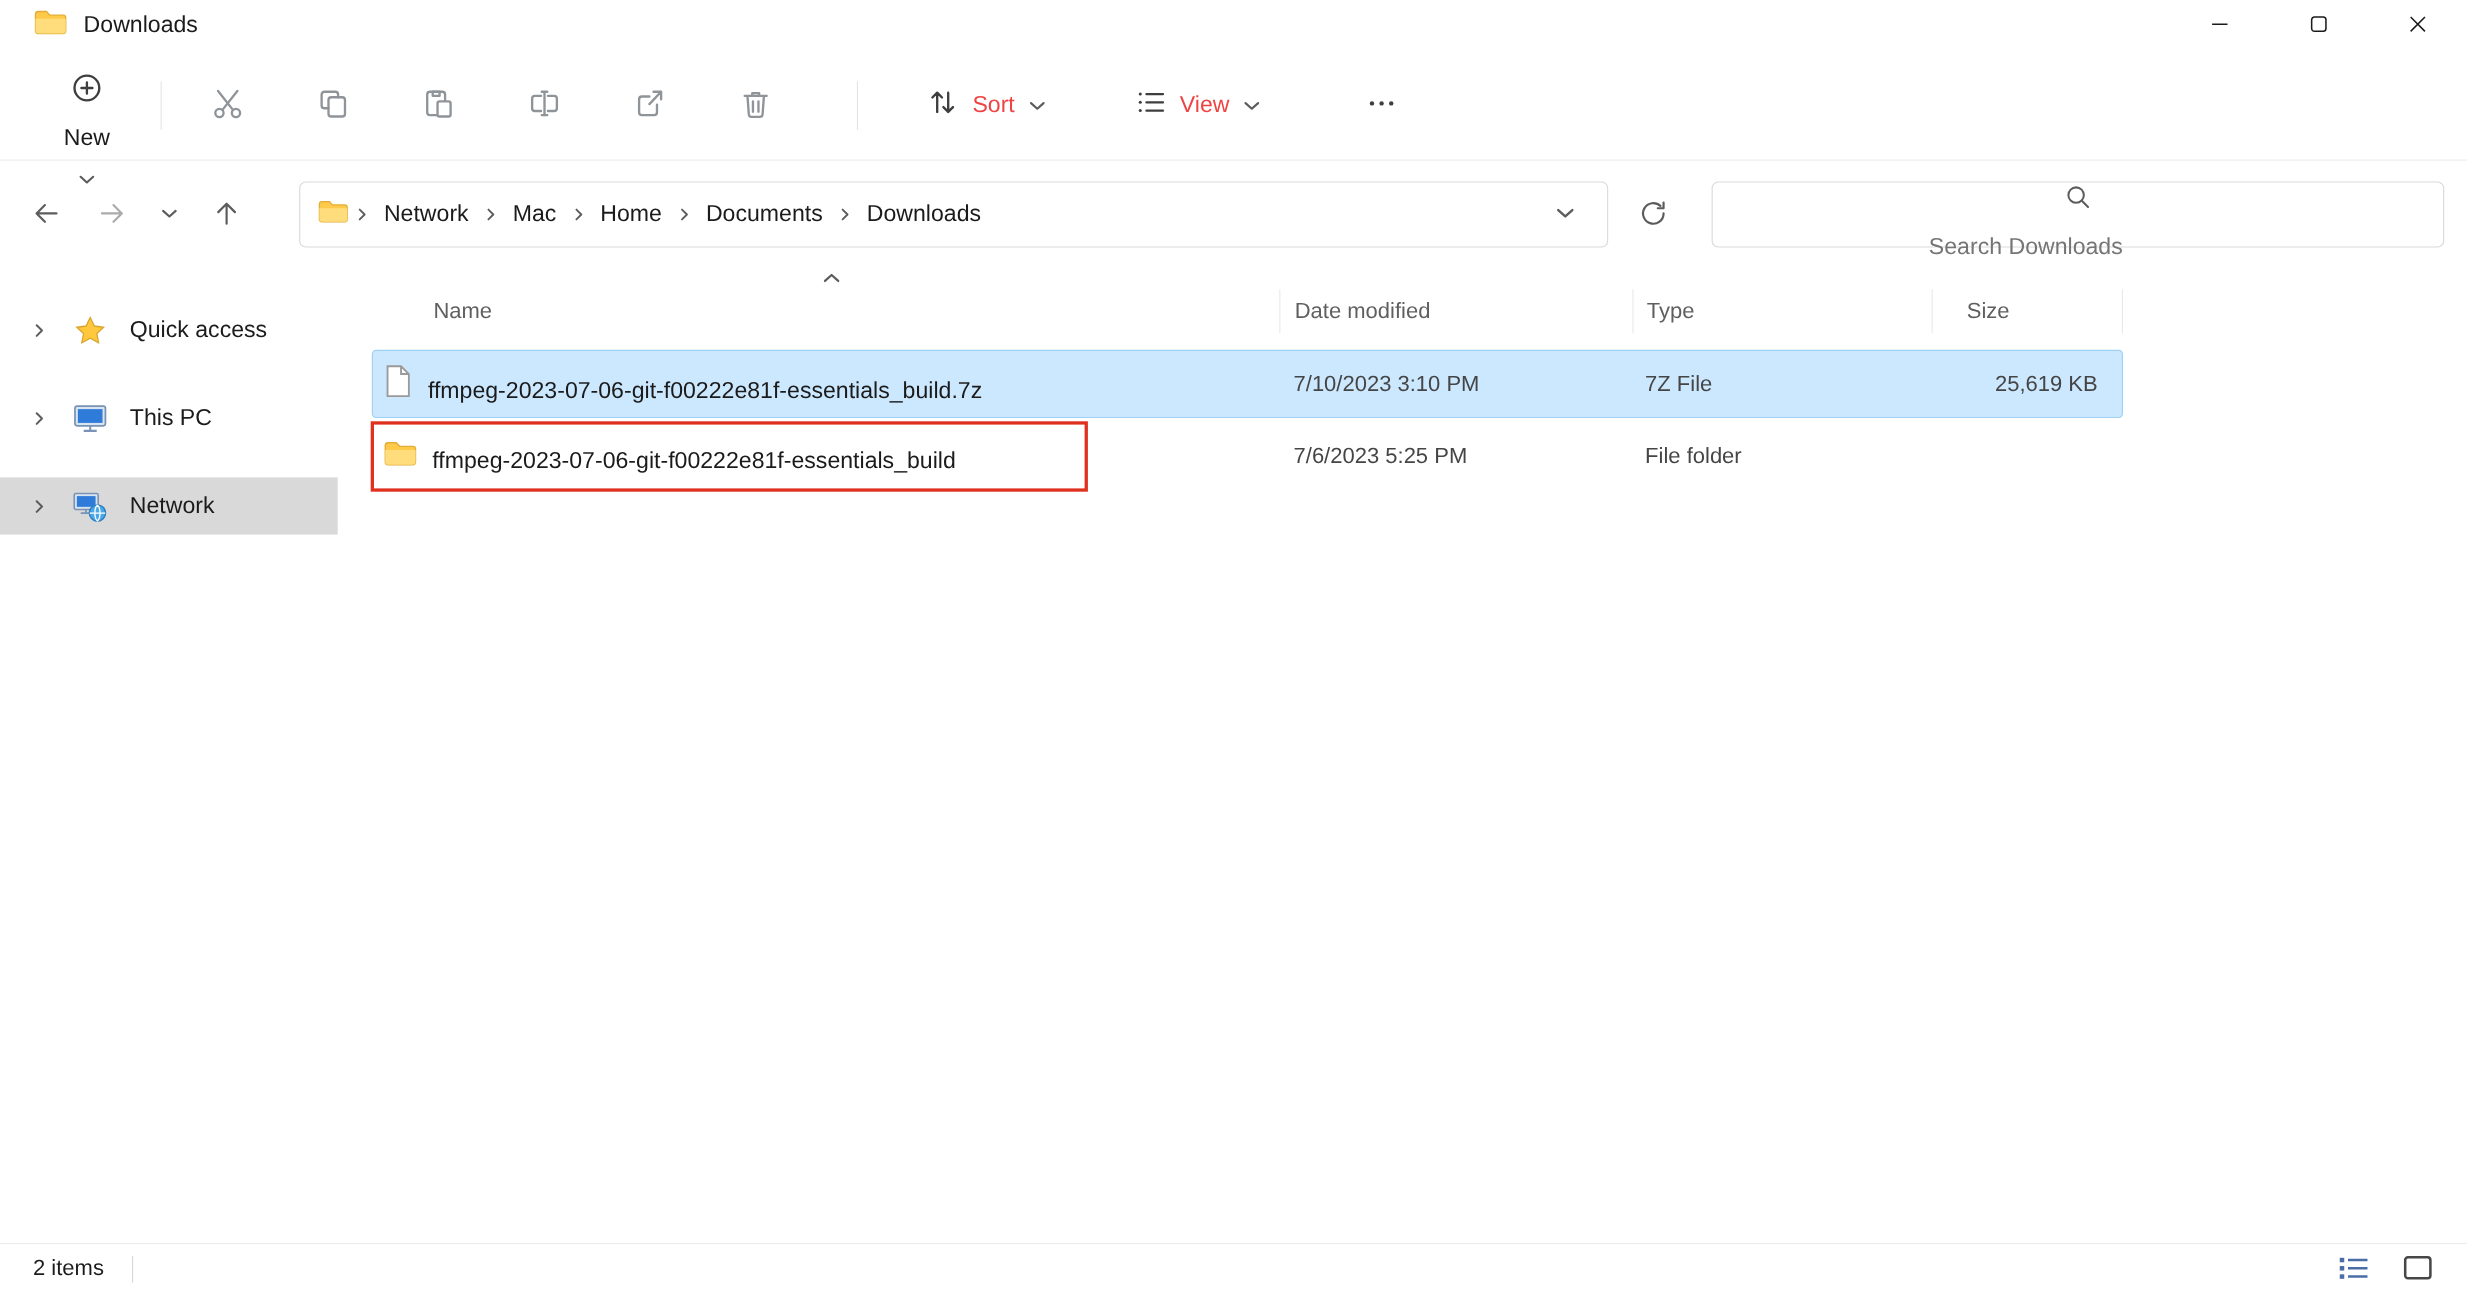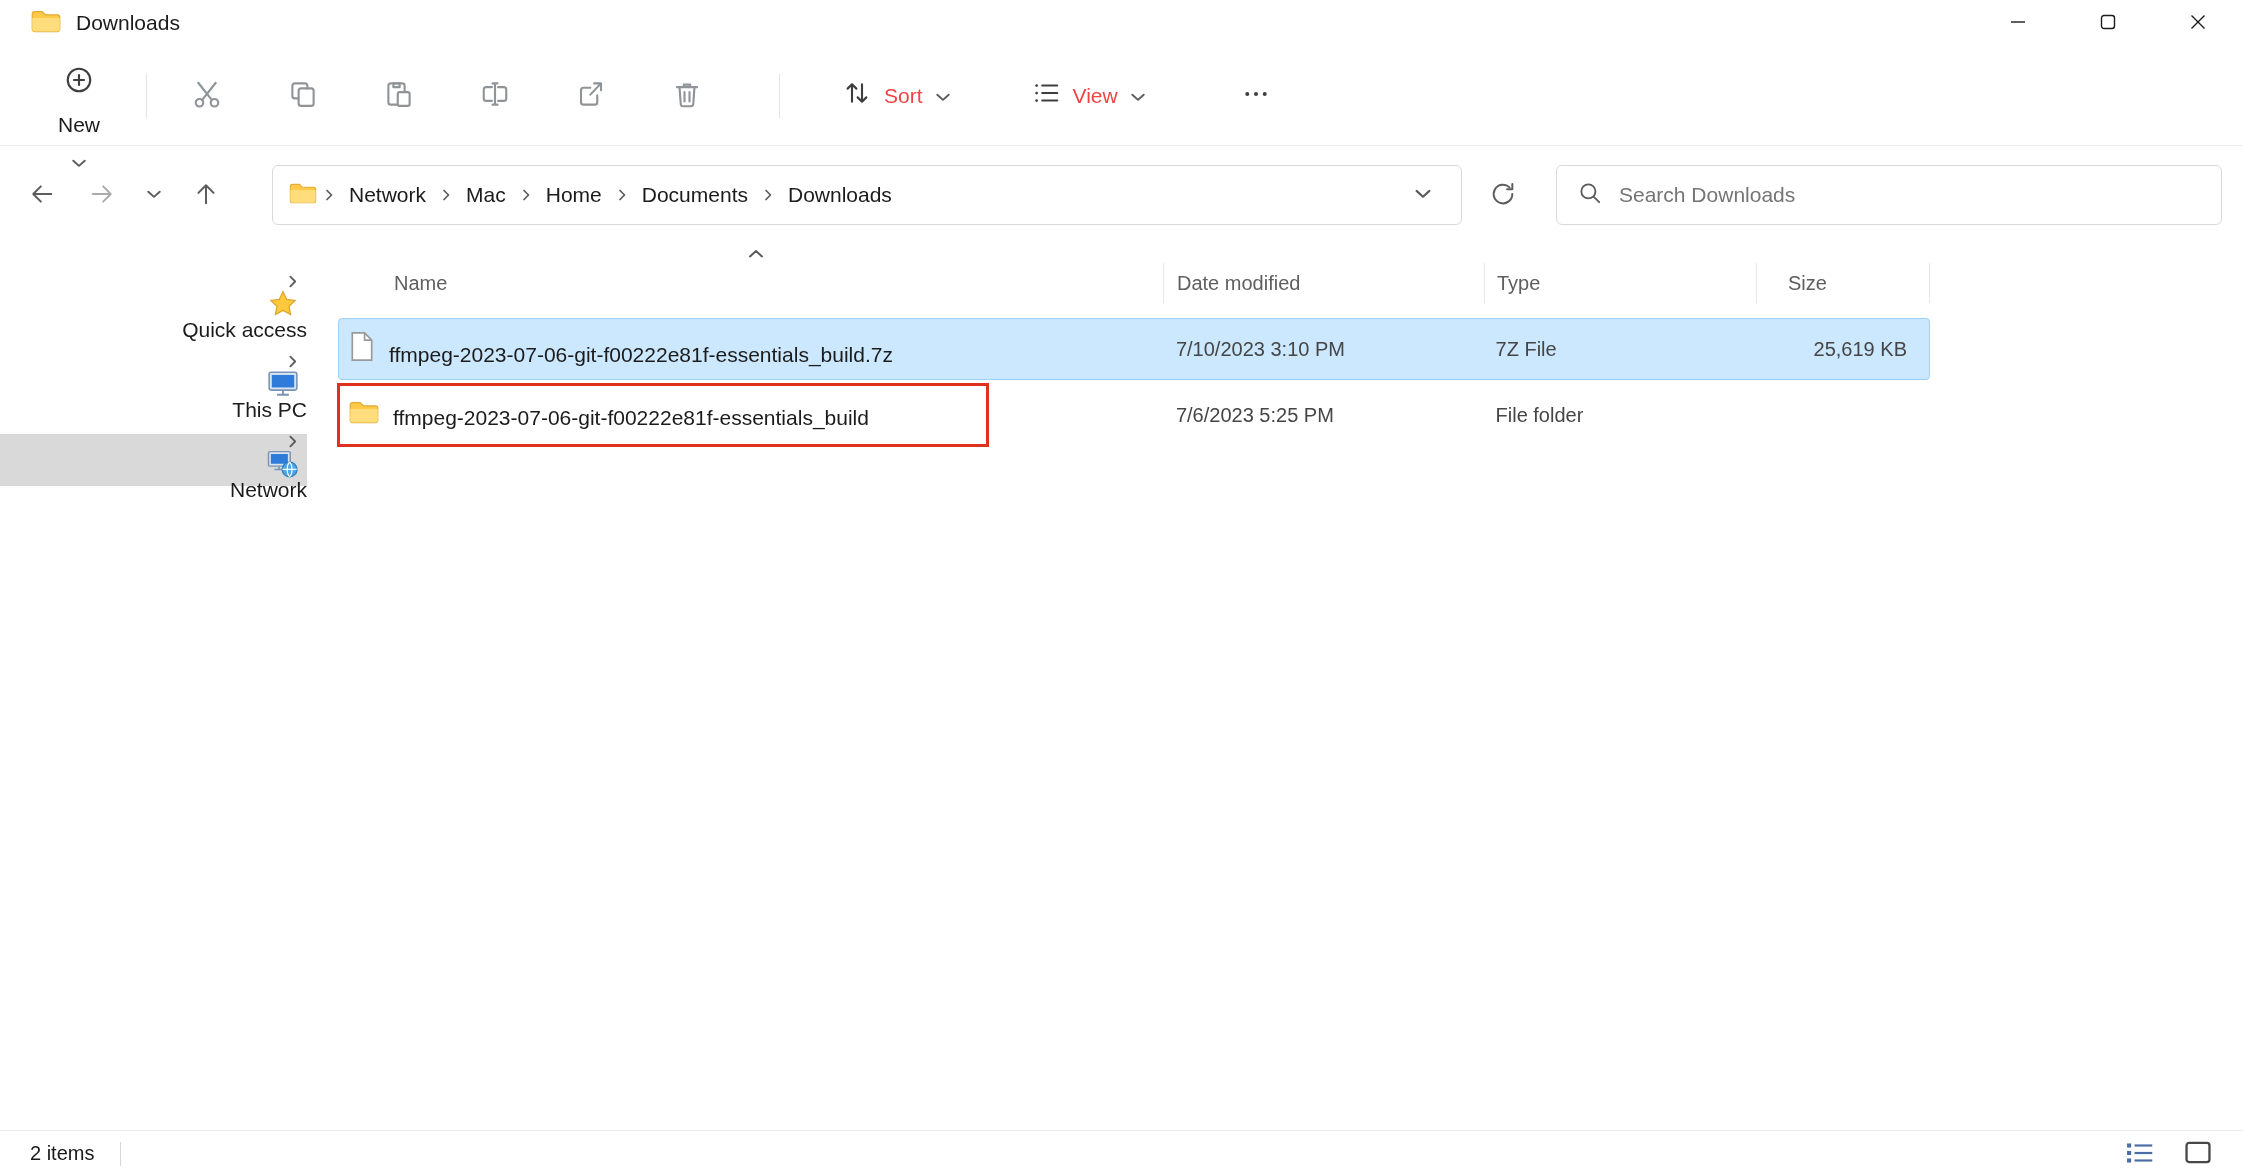--- a/index.html
+++ b/index.html
@@ -33,28 +33,28 @@
   .navbar { flex:0 0 98px; height:98px; position:relative; }
   .nav-btns { position:absolute; left:12px; top:19px; display:flex; align-items:center; }
   .nav-btn { width:60px; height:60px; display:flex; align-items:center; justify-content:center; border:none; background:transparent; border-radius:6px; cursor:pointer; }
   .nav-btn.small { width:44px; }
   .addressbar { position:absolute; left:272px; top:19px; width:1190px; height:60px; border:1px solid #d9d9d9; border-radius:6px; background:#fff; display:flex; align-items:center; padding:0 16px; gap:4px; }
   .crumb-item { font-size:21px; color:#1b1b1b; border:none; background:transparent; padding:6px 8px; border-radius:4px; cursor:pointer; white-space:nowrap; }
   .crumb-sep { display:flex; align-items:center; padding:0 2px; }
   .addr-spacer { flex:1; }
   .addr-chevron { border:none; background:transparent; width:44px; height:44px; display:flex; align-items:center; justify-content:center; border-radius:4px; cursor:pointer; }
   .refresh-btn { position:absolute; left:1474px; top:19px; width:58px; height:60px; border:none; background:transparent; display:flex; align-items:center; justify-content:center; border-radius:6px; cursor:pointer; }
-  .searchbox { position:absolute; left:1556px; top:19px; width:666px; height:60px; border:1px solid #d9d9d9; border-radius:6px; background:#fff; display:flex; align-items:center; padding:0 20px; gap:16px; }
+  .searchbox { position:absolute; left:1556px; top:19px; width:666px; height:60px; border:1px solid #d9d9d9; border-radius:6px; background:#fff; display:flex; align-items:center; padding:0 20px; gap:16px;flex-direction:column; }
   .search-input { border:none; outline:none; flex:1; font-size:21px; color:#1b1b1b; background:transparent; font-family:"Liberation Sans", sans-serif; }
   .search-input::placeholder { color:#757575; }
 
   
   .bodyarea { flex:1; display:flex; min-height:0; }
   .sidebar { flex:0 0 307px; width:307px; padding-top:30px; }
-  .side-item { height:52px; display:flex; align-items:flex-end; padding-left:20px; margin-bottom:28px; cursor:pointer;flex-direction:column; }
+  .side-item { height:52px; display:flex; align-items:center; padding-left:20px; margin-bottom:28px; cursor:pointer; }
   .side-item.selected { background:#d9d9d9; }
   .side-chevron { width:30px; display:flex; justify-content:center; }
   .side-icon { width:48px; display:flex; justify-content:center; margin-left:8px; }
   .side-label { margin-left:12px; font-size:21px; color:#1b1b1b; }
 
   .content { flex:1; position:relative; }
   .col-caret { position:absolute; left:440px; top:2px; }
   .col-headers { display:flex; margin-left:31px; margin-top:10px; height:58px; align-items:center; }
   .colh { font-size:20px; color:#5f5f5f; height:40px; display:flex; align-items:center; cursor:pointer; }
   .colh-name { width:825px; padding-left:56px; }

